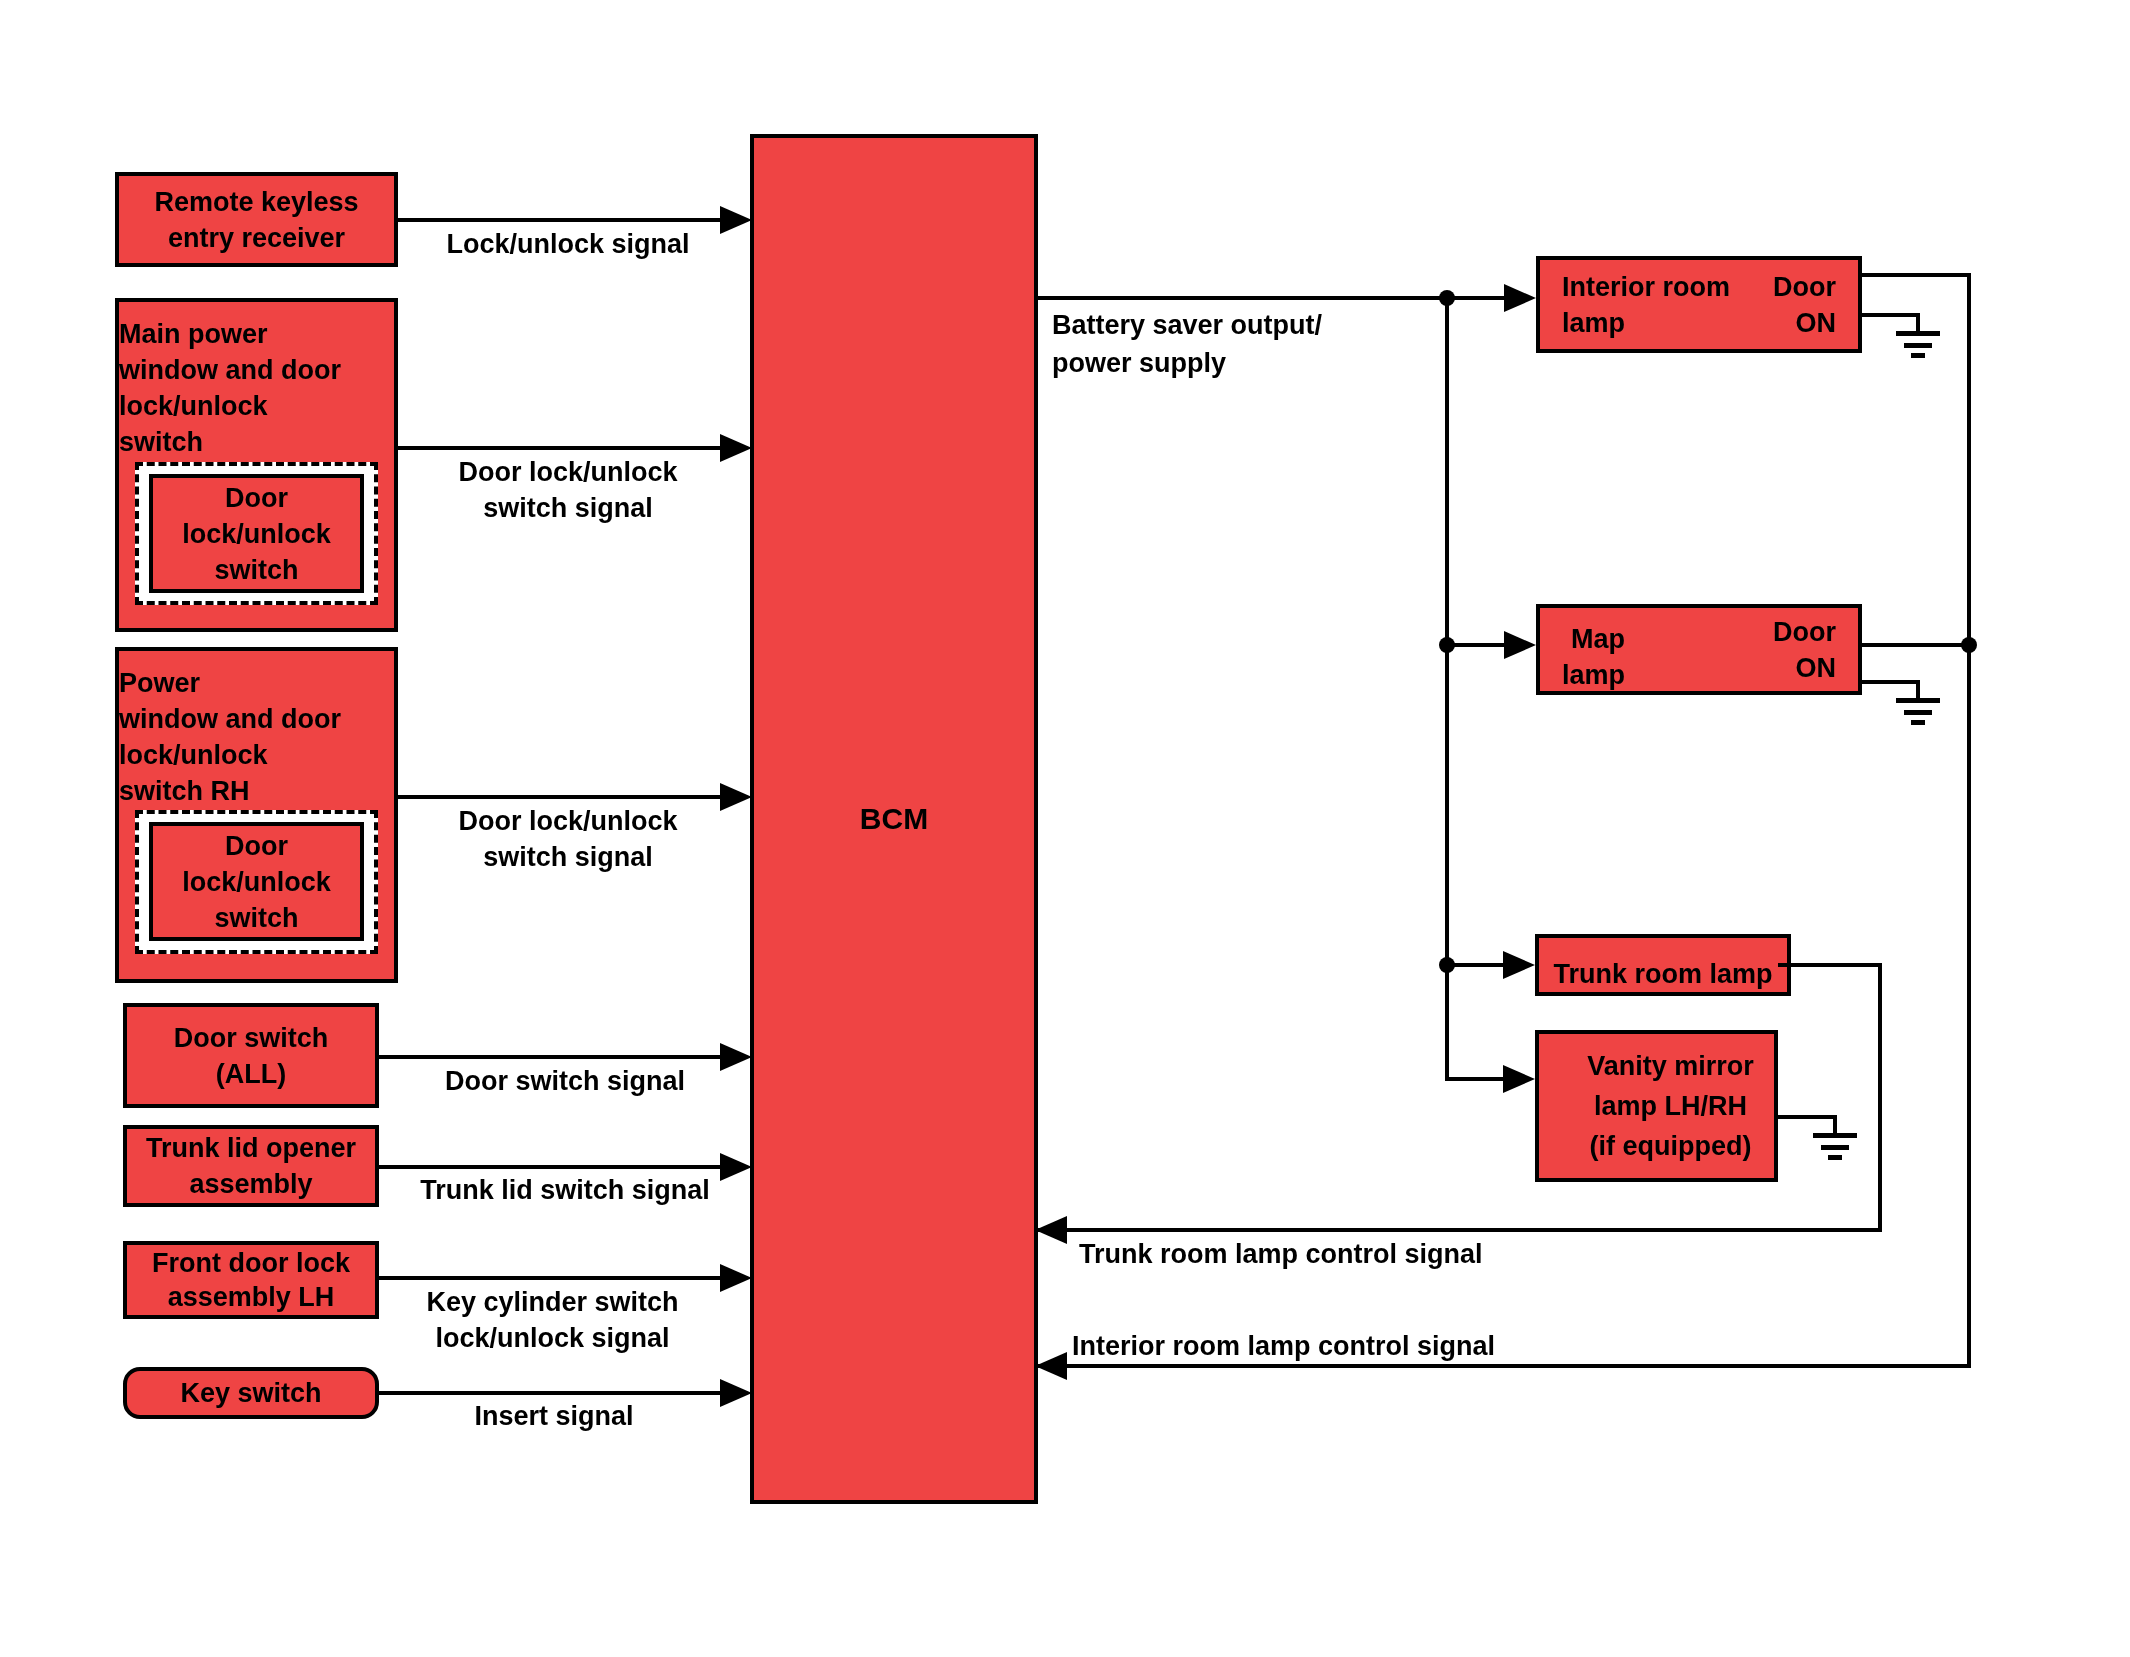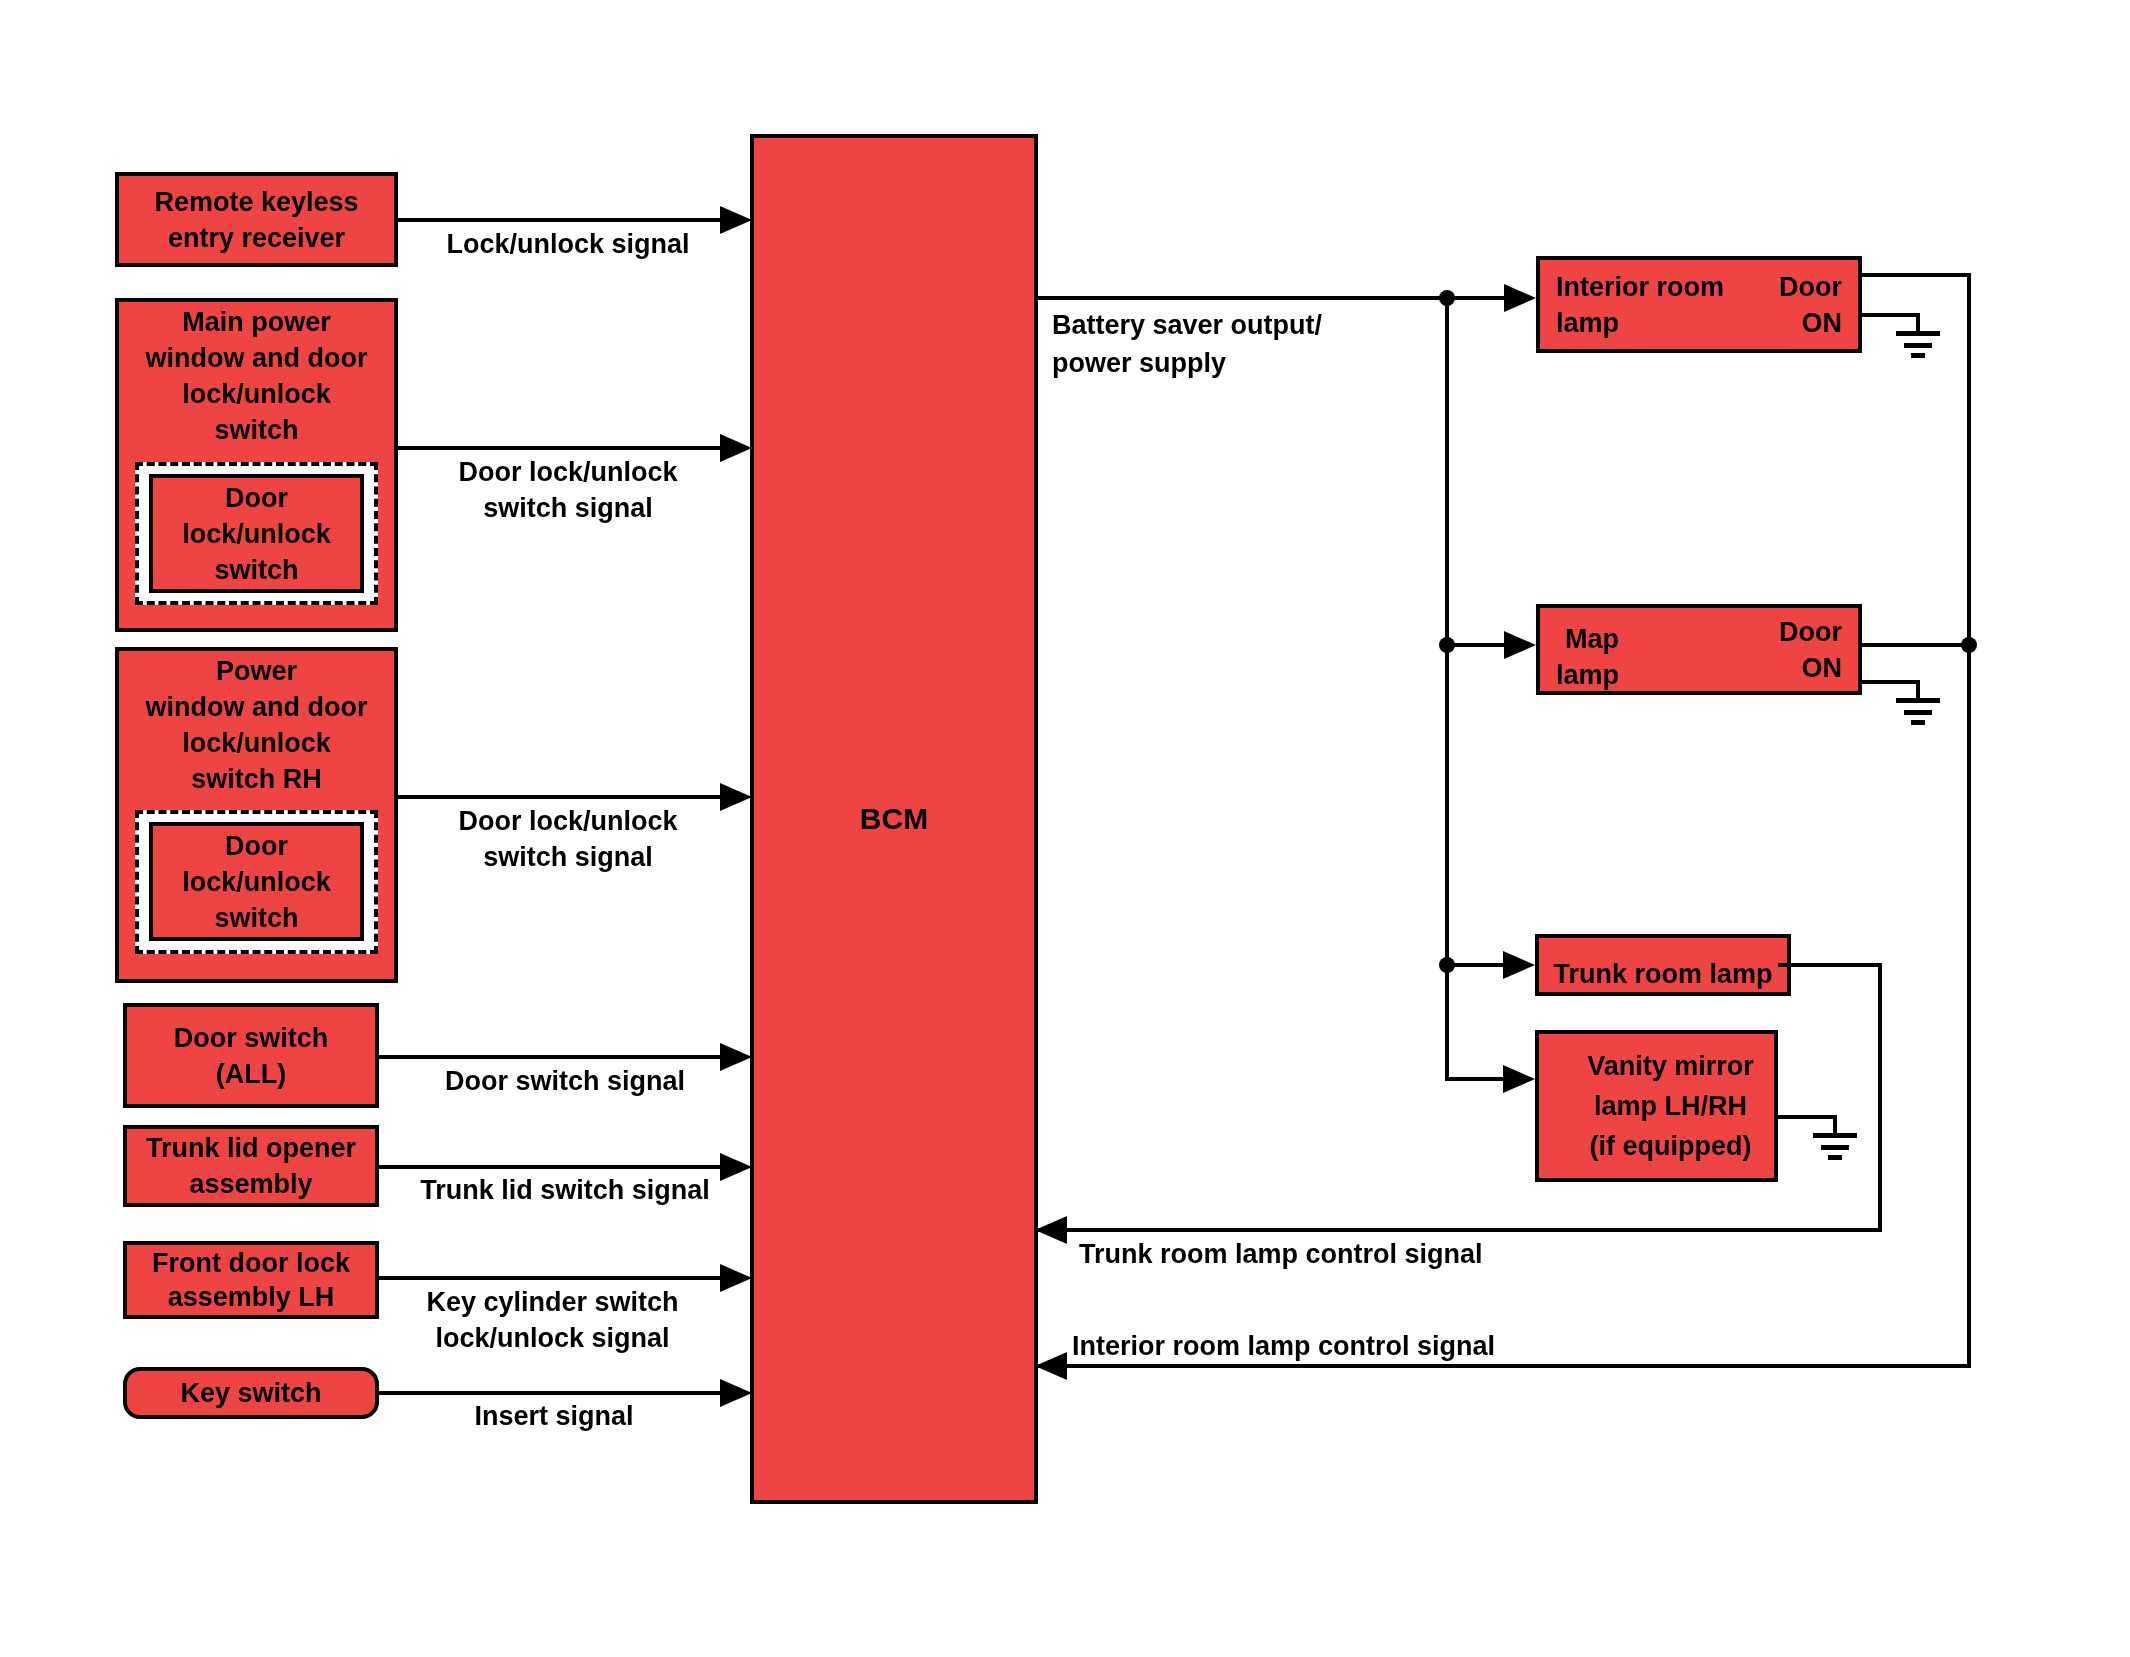--- a/index.html
+++ b/index.html
@@ -7,35 +7,35 @@
     position:relative;width:2130px;height:1657px;background:#ffffff;
     font-family:"Liberation Sans",sans-serif;font-weight:bold;color:#000;
     overflow:hidden;
   }
   .box{position:absolute;border:4px solid #000;box-sizing:border-box;background:#ef4444;}
   .dashed{position:absolute;border:4px dashed #000;box-sizing:border-box;background:#fff;}
   .flexc{display:flex;align-items:center;justify-content:center;text-align:center;}
   .txt{white-space:pre-line;font-size:27px;line-height:36px;}
   .lh34{line-height:34px;}
   .lh40{line-height:40px;margin-left:28px;}
-  .toptext{position:absolute;left:0;right:0;top:2px;text-align:center;}
+  .toptext{position:absolute;left:0;right:0;top:14px;}
   .hline{position:absolute;background:#000;height:4px;}
   .vline{position:absolute;background:#000;width:4px;}
   .arr-r{position:absolute;width:0;height:0;
     border-top:14px solid transparent;border-bottom:14px solid transparent;
     border-left:32px solid #000;}
   .arr-l{position:absolute;width:0;height:0;
     border-top:14px solid transparent;border-bottom:14px solid transparent;
     border-right:32px solid #000;}
   .dot{position:absolute;width:16px;height:16px;border-radius:50%;background:#000;}
   .gbar{position:absolute;background:#000;height:5px;}
   .lbl{position:absolute;font-size:27px;line-height:36px;white-space:pre-line;}
   .lblc{text-align:center;}
   .switchbox-inner{display:flex;align-items:center;justify-content:space-between;
-    width:100%;height:100%;padding:0 16px;box-sizing:border-box;}
+    width:100%;height:100%;padding:0 22px;box-sizing:border-box;}
   .bcm-label{font-size:30px;}
 </style>
 </head>
 <body>
 
 <div class="canvas">
 
   <div class="box flexc" style="left:115px;top:172px;width:283px;height:95px;">
     <span class="txt">Remote keyless
 entry receiver</span>

